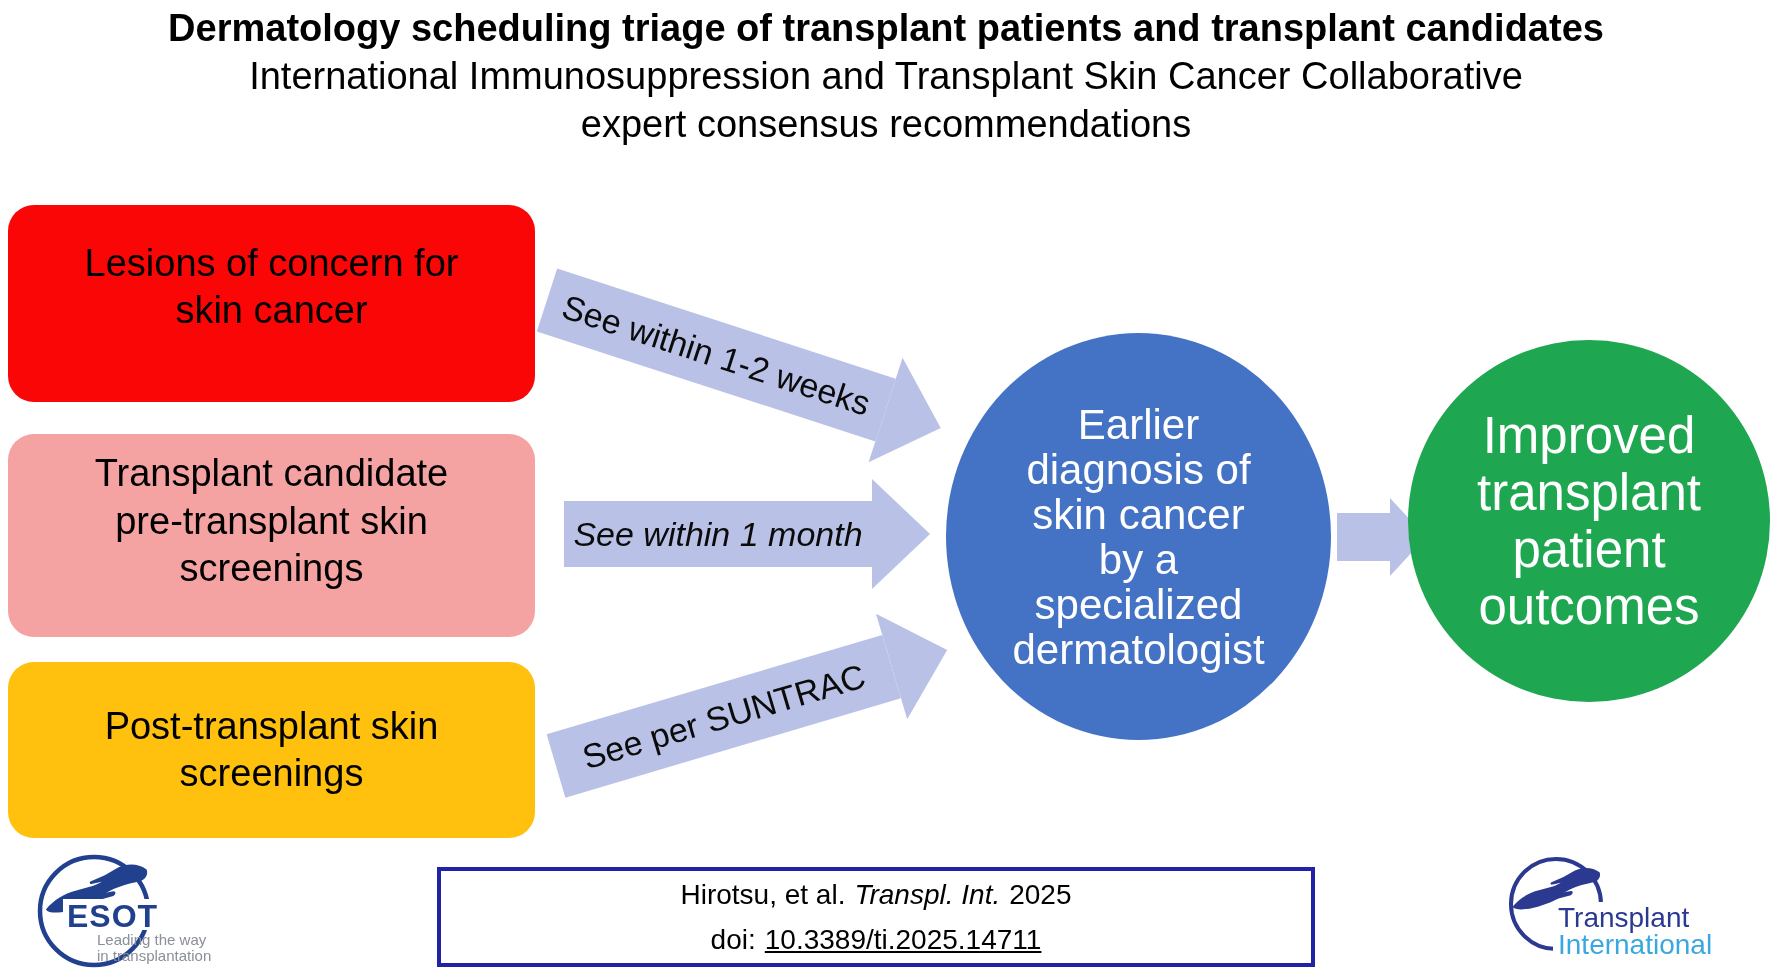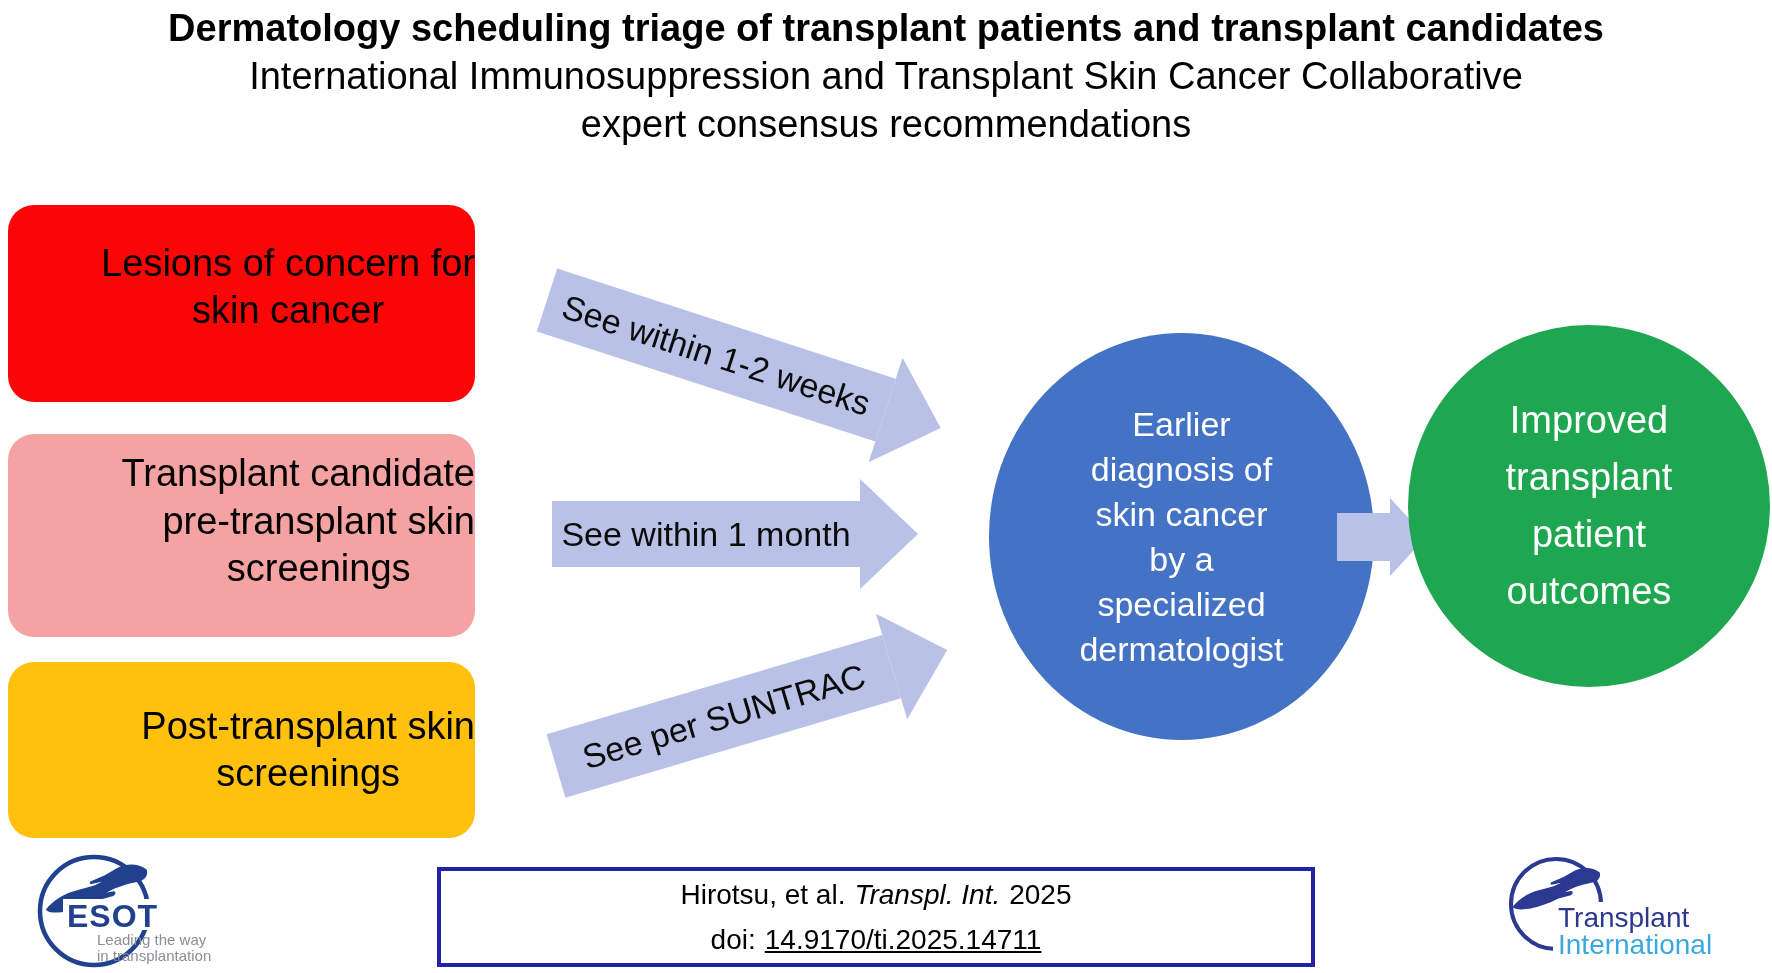--- a/index.html
+++ b/index.html
@@ -10,44 +10,44 @@
   html,body{margin:0;padding:0;background:#fff;}
   .stage{
     position:relative; width:1772px; height:973px; background:#fff; overflow:hidden;
     font-family:"Liberation Sans","DejaVu Sans",sans-serif; color:#000;
   }
   
   .title{position:absolute; top:4px; left:0; width:100%; text-align:center; line-height:48px; font-size:38px;}
   .title .t-bold{font-weight:700;}
   .title .t-reg{font-weight:400;}
   
-  .box{position:absolute; left:8px; width:467px; border-radius:26px; box-sizing:border-box;
-       display:flex; flex-direction:column; align-items:flex-end; justify-content:center;
+  .box{position:absolute; left:8px; width:527px; border-radius:26px; box-sizing:border-box;
+       display:flex; flex-direction:column; align-items:center; justify-content:center;
        text-align:center; font-size:38px; line-height:47px; white-space:pre-line;}
   .box-red{top:205px; height:197px; background:var(--red); padding-bottom:34px;}
   .box-pink{top:434px; height:203px; background:var(--pink); justify-content:flex-start; padding-top:16px;}
   .box-pink .p2{margin-top:1px;}
   .box-gold{top:662px; height:176px; background:var(--gold);}
   
   .arrow{position:absolute; display:flex; align-items:center; height:112px; transform-origin:0 50%;}
   .a-body{flex:1 1 auto; height:66px; background:var(--lavender);
           display:flex; align-items:center; justify-content:center;}
   .a-label{font-size:34px; white-space:nowrap; color:#0b0b0b;}
   .a-head{width:0; height:0; border-top:55px solid transparent; border-bottom:55px solid transparent;
           border-left:58px solid var(--lavender);}
   .arrow-1{left:547px; top:244px; width:414px; transform:rotate(18deg);}
-  .arrow-2{left:552px; top:478px; width:366px;}
+  .arrow-2{left:564px; top:478px; width:366px;font-style:italic;}
   .arrow-3{left:556px; top:710px; width:408px; transform:rotate(-16.5deg);}
   
   .circle{position:absolute; border-radius:50%; display:flex; align-items:center; justify-content:center;
           text-align:center; color:#fff; white-space:pre-line;}
-  .circle-blue{left:989px; top:333px; width:385px; height:407px; background:var(--blue);
-               font-size:34px; line-height:45px;}
-  .circle-green{left:1408px; top:325px; width:362px; height:362px; background:var(--green);
-                font-size:38px; line-height:57px;}
+  .circle-blue{left:946px; top:333px; width:385px; height:407px; background:var(--blue);
+               font-size:42px; line-height:45px;}
+  .circle-green{left:1408px; top:340px; width:362px; height:362px; background:var(--green);
+                font-size:51px; line-height:57px;}
   
   .conn-body{position:absolute; left:1337px; top:513px; width:54px; height:48px; background:var(--lavender);}
   .conn-head{position:absolute; left:1390px; top:498px; width:0; height:0;
              border-top:39px solid transparent; border-bottom:39px solid transparent;
              border-left:36px solid var(--lavender);}
   
   .cite-box{position:absolute; left:437px; top:867px; width:878px; height:100px; box-sizing:border-box;
             background:#fff; border:4px solid var(--navy_border);
             display:flex; flex-direction:column; align-items:center; justify-content:center; gap:13px;
             font-size:28px;}
@@ -139,21 +139,21 @@
       <text x="61" y="99" font-size="15" fill="#8A8F98">Leading the way</text>
       <text x="61" y="115" font-size="15" fill="#8A8F98">in transplantation</text>
     </svg>
   </div>
 
   <div class="cite-box">
     <div class="cite-line">
       <span>Hirotsu, et al.</span><span class="ital sep">Transpl. Int.</span><span class="sep">2025</span>
     </div>
     <div class="cite-line">
-      <span>doi:</span><span class="doi">14.9170/ti.2025.14711</span>
+      <span>doi:</span><span class="doi">10.3389/ti.2025.14711</span>
     </div>
   </div>
 
   <div class="logo logo-ti">
     <svg width="250" height="115" viewBox="0 0 250 115">
       <circle cx="53" cy="56" r="45" fill="none" stroke="#2B3990" stroke-width="4"></circle>
       <g fill="#2B3990" transform="translate(8,16) scale(0.82)">
         <path d="M2,52 C10,42 22,35 34,32 L52,27 L66,21 C69,20 70,23 68,25 L59,30 L72,26 C75,25 76,28 73,30 L62,35 L73,33 C76,33 76,36 73,38 L58,42 C46,48 30,54 18,55 C10,56 4,55 2,52 Z"></path>
         <path d="M108,10 C100,4 88,3 78,8 L64,16 L50,22 C47,23 48,26 51,25 L61,23 L48,31 C45,33 47,36 50,35 L62,30 L54,37 C52,39 54,41 56,40 L70,32 C82,26 94,24 102,22 C107,20 110,15 108,10 Z"></path>
       </g>

